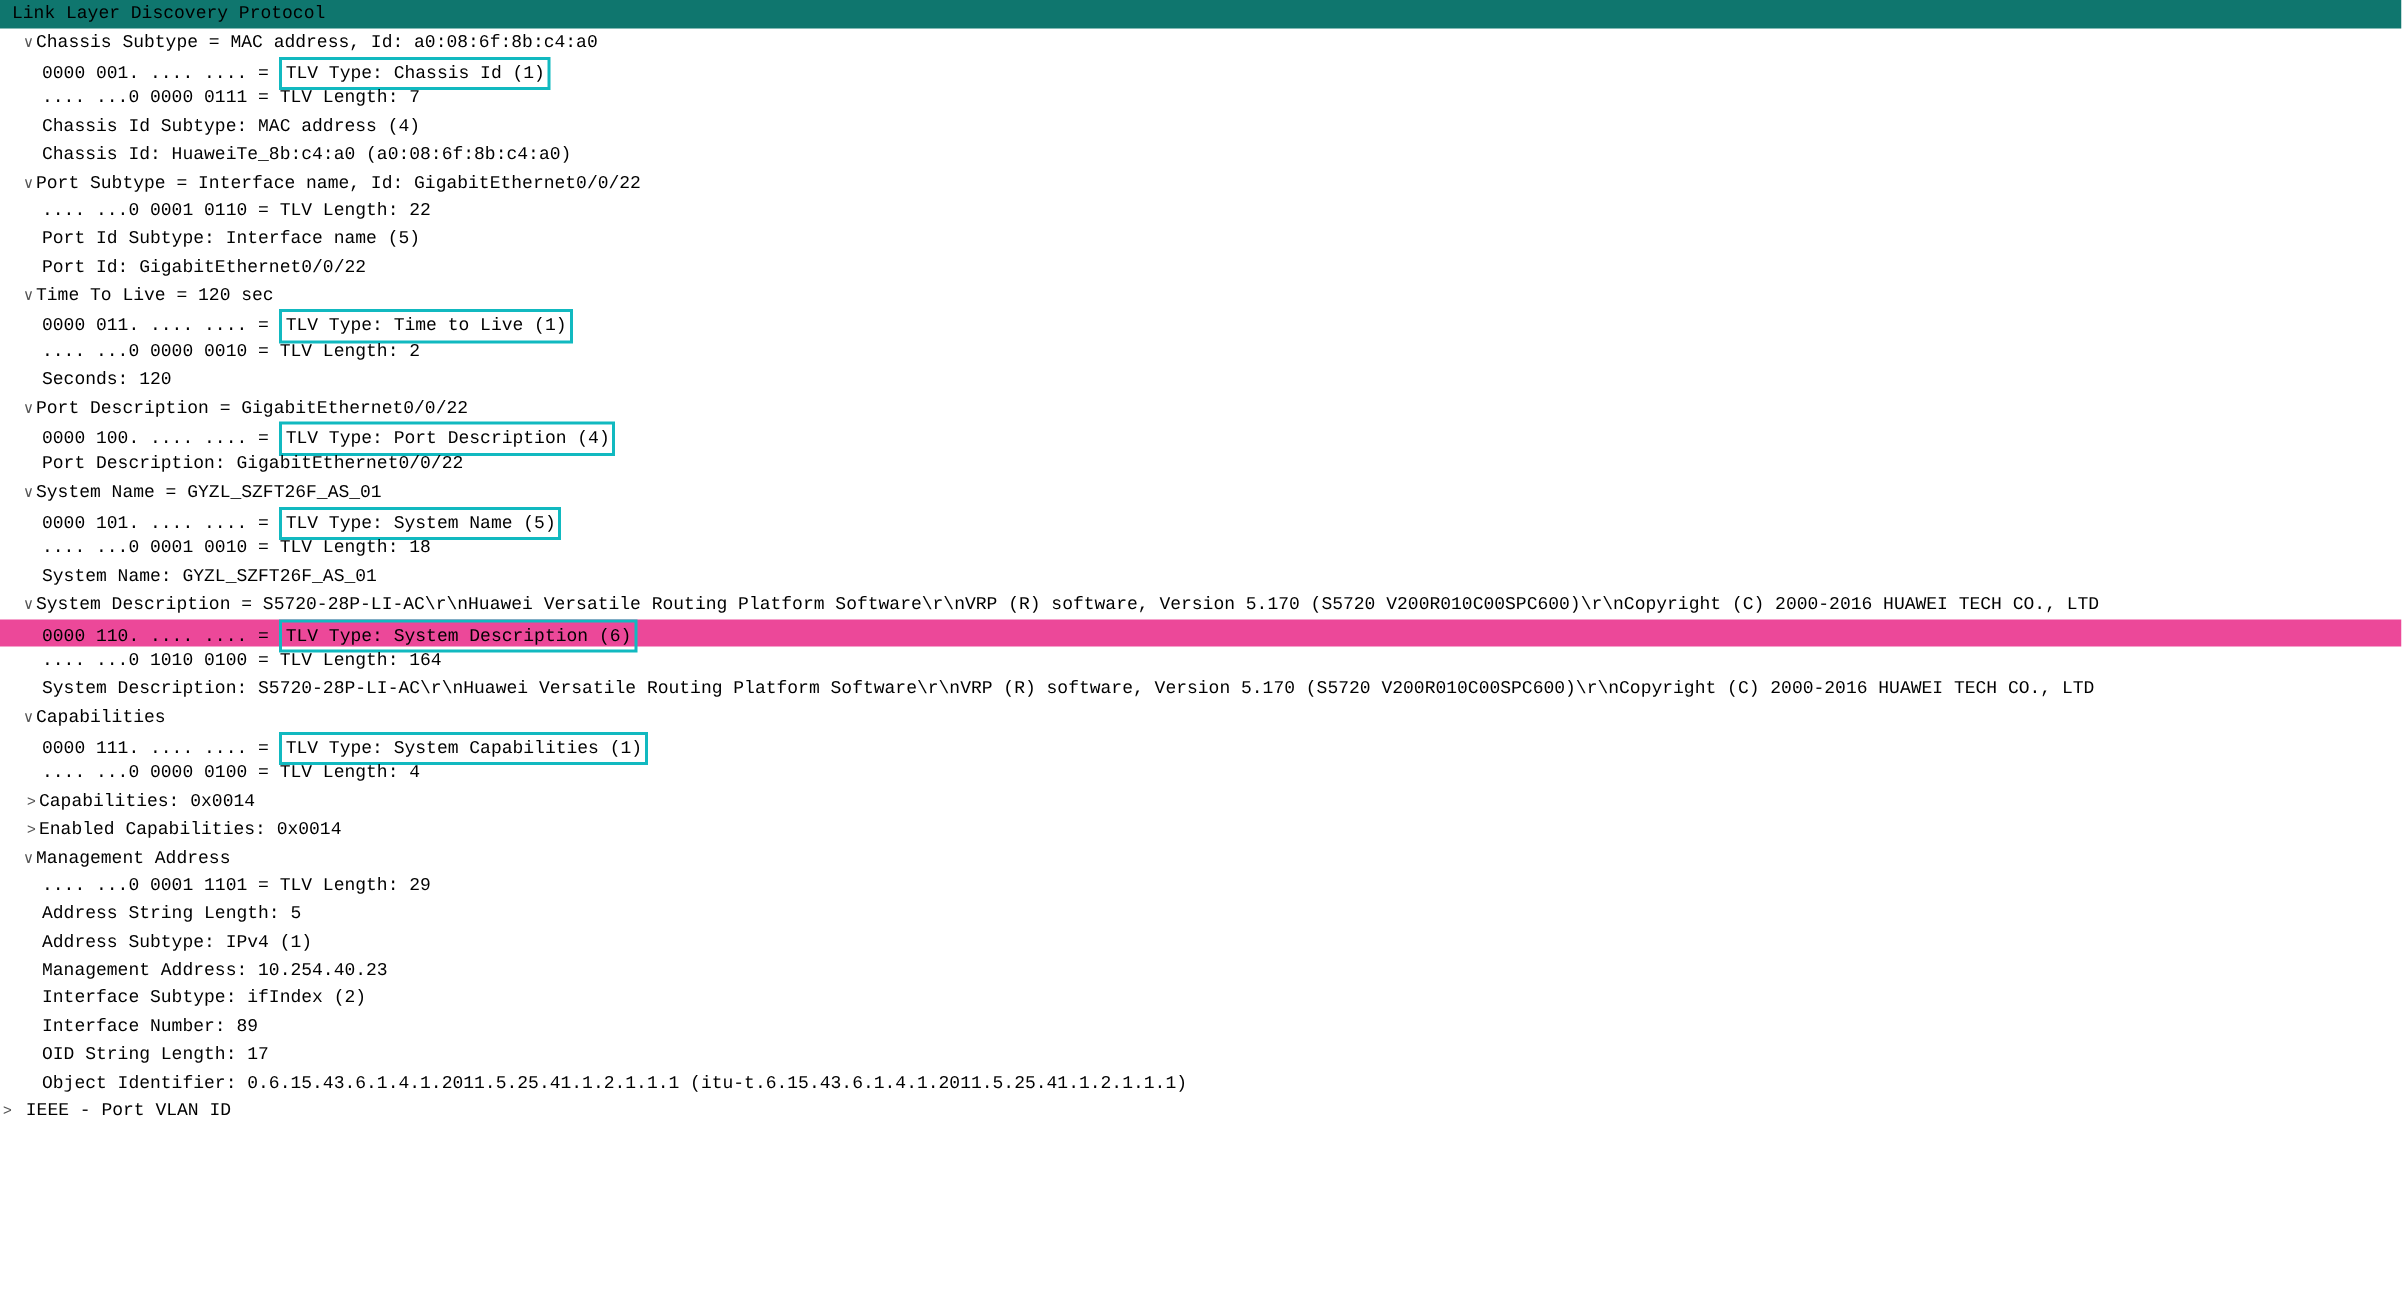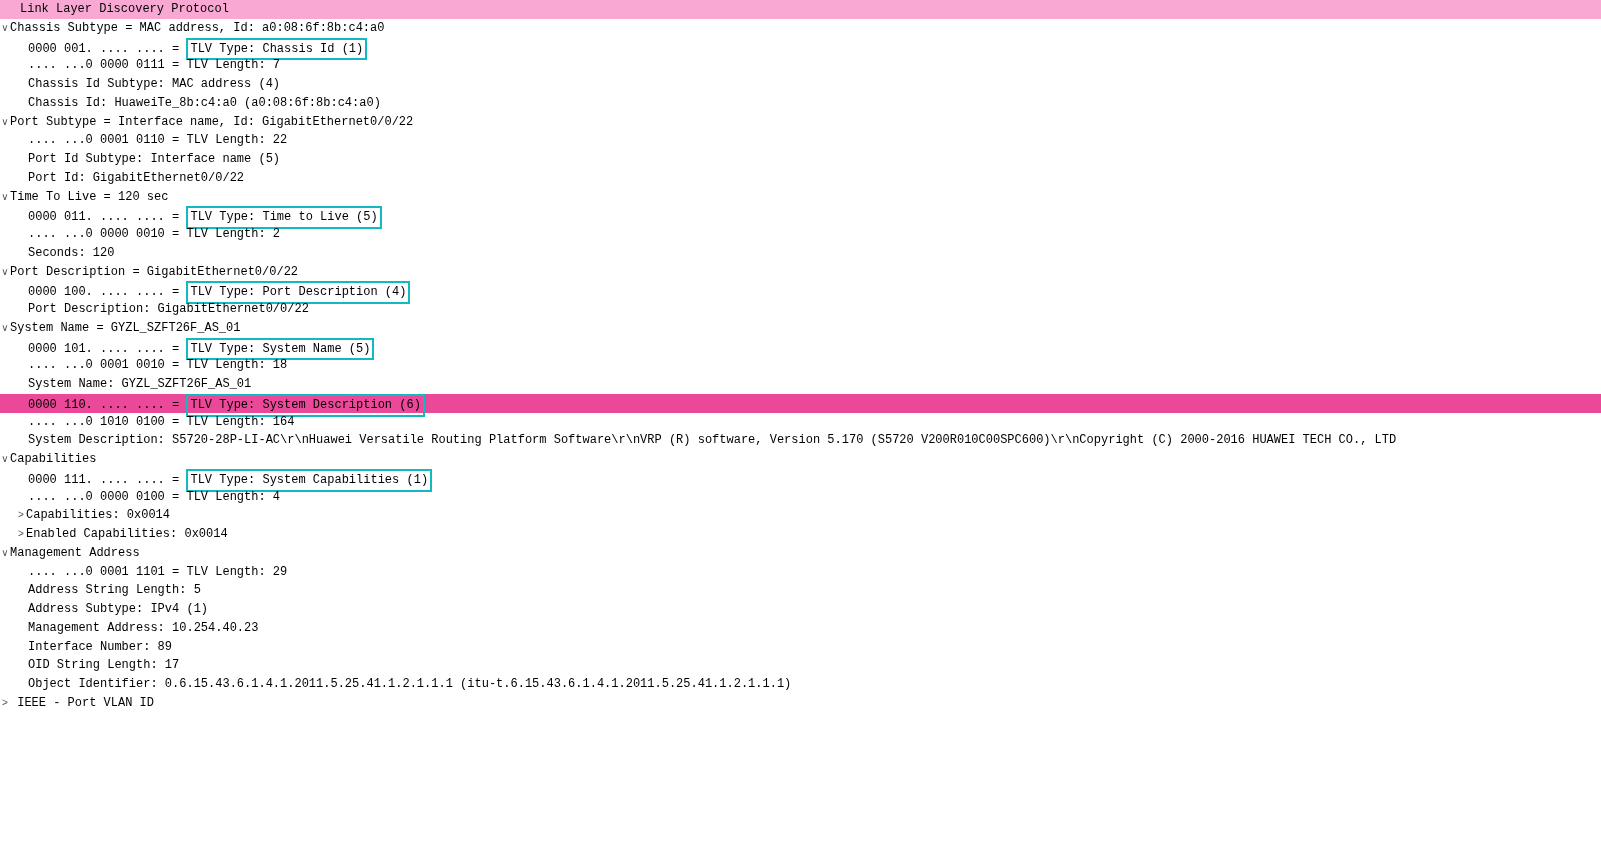--- a/index.html
+++ b/index.html
@@ -6,31 +6,31 @@
     margin: 0;
     padding: 0;
     font-family: Consolas, "Courier New", monospace;
     font-size: 12px;
     color: #000;
     background: #fff;
     white-space: nowrap;
     line-height: 18.75px;
   }
   .row { height: 18.75px; }
-  .protoheader { background: #f9a8d4; padding-left: 20px; }
+  .protoheader { background: #0f766e; padding-left: 8px; }
   .caret {
     display: inline-block;
     width: 10px;
     text-align: center;
     color: #555;
     font-family: sans-serif;
     font-size: 10px;
     cursor: pointer;
   }
-  .ind1 { }
+  .ind1 { padding-left: 14px; }
   .ind2 { padding-left: 28px; }
   .boxwrap {
     display: inline-block;
     padding: 0 2px;
     border: 2px solid #11b9c0;
     vertical-align: baseline;
   }
   .selrow { background: #ec4899; }
 </style>
 </head>
@@ -41,43 +41,45 @@
     <div class="row ind1"><span class="caret">∨</span><span>Chassis Subtype = MAC address, Id: a0:08:6f:8b:c4:a0</span></div>
     <div class="row ind2"><span>0000 001. .... .... =</span> <span class="boxwrap">TLV Type: Chassis Id (1)</span></div>
     <div class="row ind2"><span>.... ...0 0000 0111 = TLV Length: 7</span></div>
     <div class="row ind2"><span>Chassis Id Subtype: MAC address (4)</span></div>
     <div class="row ind2"><span>Chassis Id: HuaweiTe_8b:c4:a0 (a0:08:6f:8b:c4:a0)</span></div>
     <div class="row ind1"><span class="caret">∨</span><span>Port Subtype = Interface name, Id: GigabitEthernet0/0/22</span></div>
     <div class="row ind2"><span>.... ...0 0001 0110 = TLV Length: 22</span></div>
     <div class="row ind2"><span>Port Id Subtype: Interface name (5)</span></div>
     <div class="row ind2"><span>Port Id: GigabitEthernet0/0/22</span></div>
     <div class="row ind1"><span class="caret">∨</span><span>Time To Live = 120 sec</span></div>
-    <div class="row ind2"><span>0000 011. .... .... =</span> <span class="boxwrap">TLV Type: Time to Live (5)</span></div>
+    <div class="row ind2"><span>0000 011. .... .... =</span> <span class="boxwrap">TLV Type: Time to Live (1)</span></div>
     <div class="row ind2"><span>.... ...0 0000 0010 = TLV Length: 2</span></div>
     <div class="row ind2"><span>Seconds: 120</span></div>
     <div class="row ind1"><span class="caret">∨</span><span>Port Description = GigabitEthernet0/0/22</span></div>
     <div class="row ind2"><span>0000 100. .... .... =</span> <span class="boxwrap">TLV Type: Port Description (4)</span></div>
     <div class="row ind2"><span>Port Description: GigabitEthernet0/0/22</span></div>
     <div class="row ind1"><span class="caret">∨</span><span>System Name = GYZL_SZFT26F_AS_01</span></div>
     <div class="row ind2"><span>0000 101. .... .... =</span> <span class="boxwrap">TLV Type: System Name (5)</span></div>
     <div class="row ind2"><span>.... ...0 0001 0010 = TLV Length: 18</span></div>
     <div class="row ind2"><span>System Name: GYZL_SZFT26F_AS_01</span></div>
+    <div class="row ind1"><span class="caret">∨</span><span>System Description = S5720-28P-LI-AC\r\nHuawei Versatile Routing Platform Software\r\nVRP (R) software, Version 5.170 (S5720 V200R010C00SPC600)\r\nCopyright (C) 2000-2016 HUAWEI TECH CO., LTD</span></div>
     <div class="row ind2 selrow"><span>0000 110. .... .... =</span> <span class="boxwrap">TLV Type: System Description (6)</span></div>
     <div class="row ind2"><span>.... ...0 1010 0100 = TLV Length: 164</span></div>
     <div class="row ind2"><span>System Description: S5720-28P-LI-AC\r\nHuawei Versatile Routing Platform Software\r\nVRP (R) software, Version 5.170 (S5720 V200R010C00SPC600)\r\nCopyright (C) 2000-2016 HUAWEI TECH CO., LTD</span></div>
     <div class="row ind1"><span class="caret">∨</span><span>Capabilities</span></div>
     <div class="row ind2"><span>0000 111. .... .... =</span> <span class="boxwrap">TLV Type: System Capabilities (1)</span></div>
     <div class="row ind2"><span>.... ...0 0000 0100 = TLV Length: 4</span></div>
     <div class="row ind2"><span class="caret" style="margin-left: -12px;">&gt;</span><span>Capabilities: 0x0014</span></div>
     <div class="row ind2"><span class="caret" style="margin-left: -12px;">&gt;</span><span>Enabled Capabilities: 0x0014</span></div>
     <div class="row ind1"><span class="caret">∨</span><span>Management Address</span></div>
     <div class="row ind2"><span>.... ...0 0001 1101 = TLV Length: 29</span></div>
     <div class="row ind2"><span>Address String Length: 5</span></div>
     <div class="row ind2"><span>Address Subtype: IPv4 (1)</span></div>
     <div class="row ind2"><span>Management Address: 10.254.40.23</span></div>
+    <div class="row ind2"><span>Interface Subtype: ifIndex (2)</span></div>
     <div class="row ind2"><span>Interface Number: 89</span></div>
     <div class="row ind2"><span>OID String Length: 17</span></div>
     <div class="row ind2"><span>Object Identifier: 0.6.15.43.6.1.4.1.2011.5.25.41.1.2.1.1.1 (itu-t.6.15.43.6.1.4.1.2011.5.25.41.1.2.1.1.1)</span></div>
   </div>
 <div class="row">
   <span class="caret">&gt;</span>
   <span>IEEE - Port VLAN ID</span>
 </div>
 
 </body></html>

